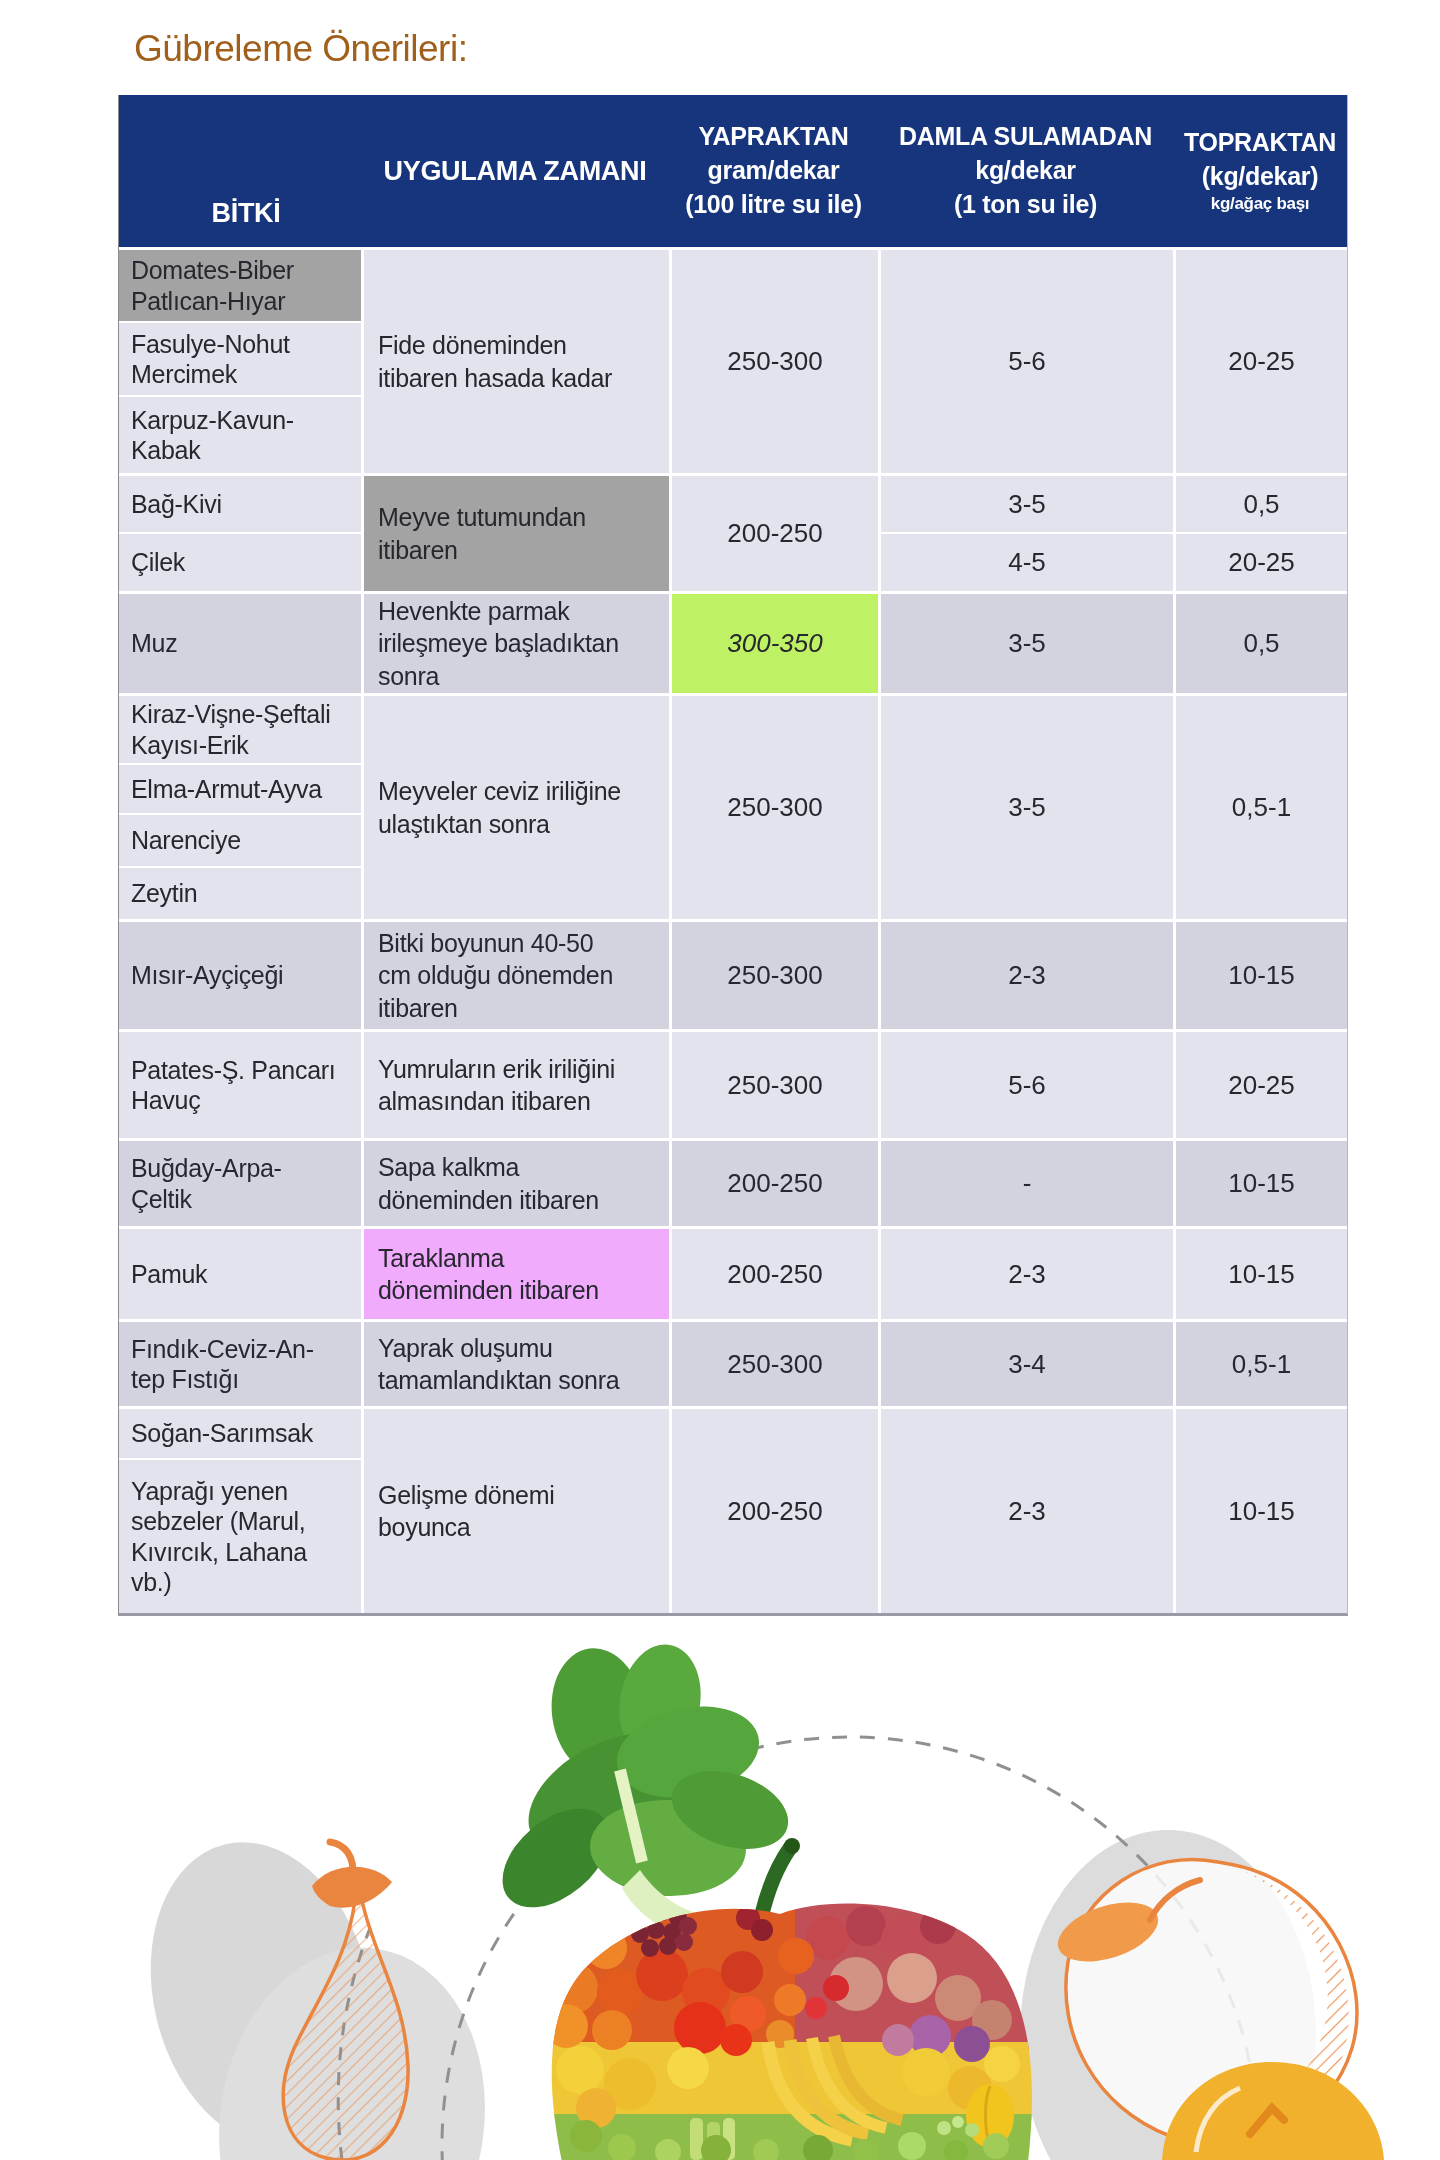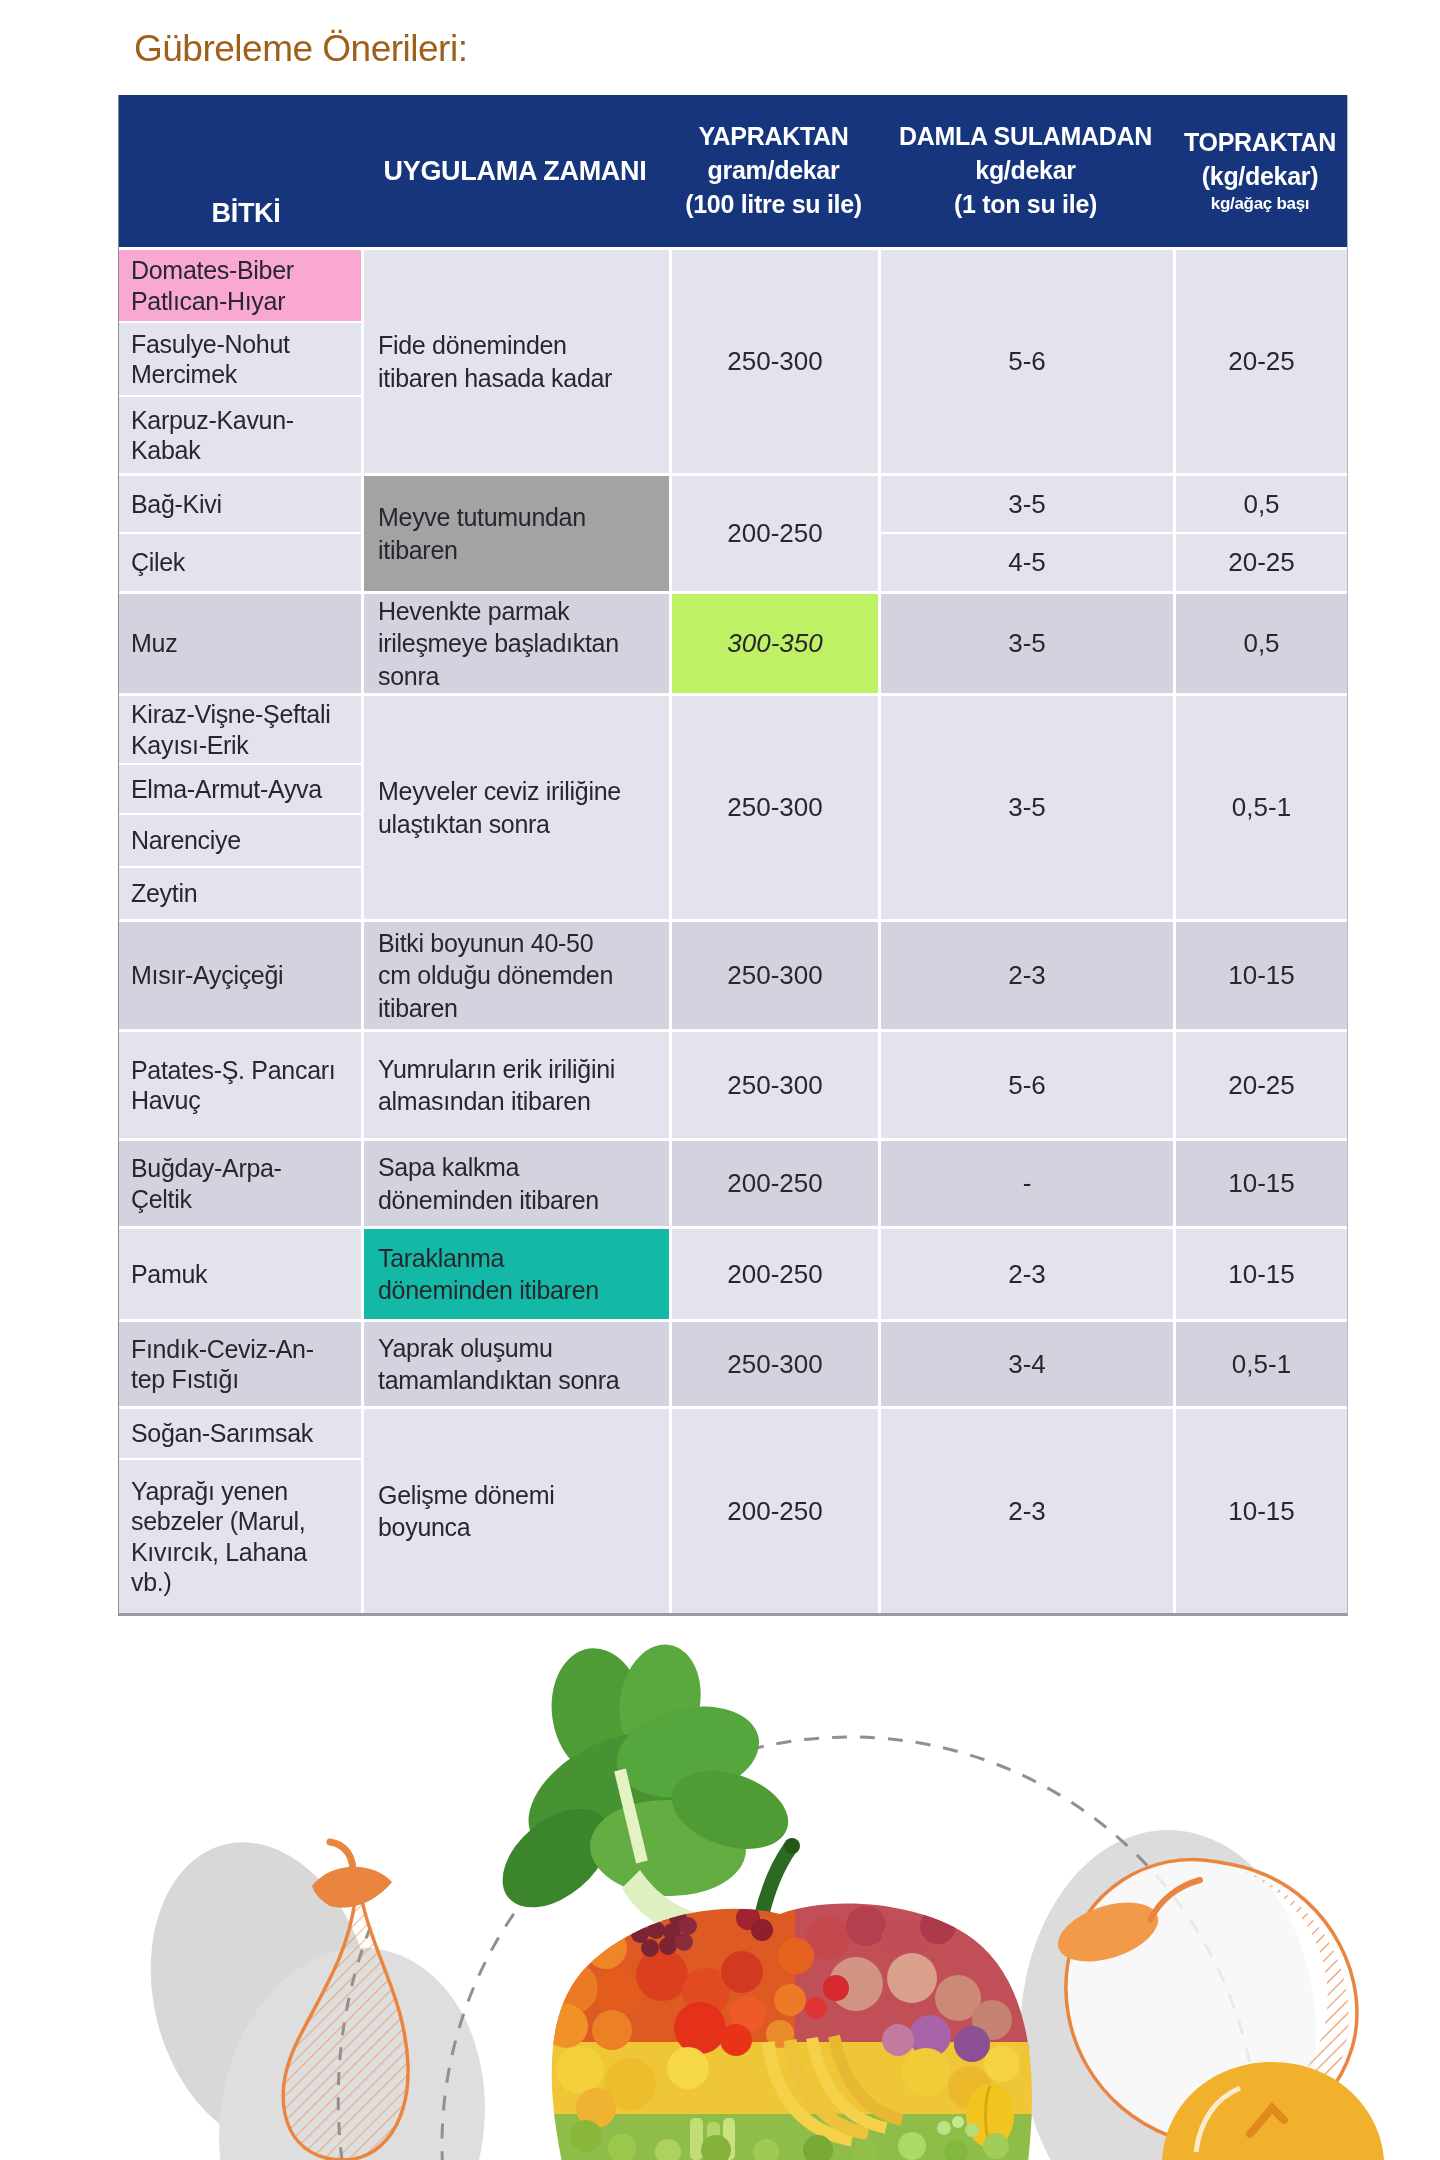--- a/index.html
+++ b/index.html
@@ -58,21 +58,21 @@
         </th>
         <th class="c4">
           <div class="hl">TOPRAKTAN</div>
           <div class="hl">(kg/dekar)</div>
           <div class="hl small">kg/ağaç başı</div>
         </th>
       </tr>
   </thead>
   <tbody>
       <tr style="height: 74px;">
-        <td class="plant gstart" style="background: #f9a8d4;">Domates-Biber
+        <td class="plant gstart" style="background: #a3a3a3;">Domates-Biber
 Patlıcan-Hıyar</td>
         <td class="timing csep gstart" rowspan="3" style="background: rgb(227, 227, 237);">Fide döneminden
 itibaren hasada kadar</td>
         <td class="num csep gstart" rowspan="3" style="background: rgb(227, 227, 237);">250-300</td>
         <td class="num csep gstart" rowspan="3" style="background: rgb(227, 227, 237);">5-6</td>
         <td class="num csep gstart" rowspan="3" style="background: rgb(227, 227, 237);">20-25</td>
       </tr>
       <tr style="height: 74px;">
         <td class="plant subsep" style="background: rgb(227, 227, 237);">Fasulye-Nohut
 Mercimek</td>
@@ -143,21 +143,21 @@
         <td class="plant gstart" style="background: rgb(211, 211, 224);">Buğday-Arpa-
 Çeltik</td>
         <td class="timing csep gstart" style="background: rgb(211, 211, 224);">Sapa kalkma
 döneminden itibaren</td>
         <td class="num csep gstart" style="background: rgb(211, 211, 224);">200-250</td>
         <td class="num csep gstart" style="background: rgb(211, 211, 224);">-</td>
         <td class="num csep gstart" style="background: rgb(211, 211, 224);">10-15</td>
       </tr>
       <tr style="height: 93px;">
         <td class="plant gstart" style="background: rgb(227, 227, 237);">Pamuk</td>
-        <td class="timing csep gstart" style="background: #14b8a6;">Taraklanma
+        <td class="timing csep gstart" style="background: #f0abfc;">Taraklanma
 döneminden itibaren</td>
         <td class="num csep gstart" style="background: rgb(227, 227, 237);">200-250</td>
         <td class="num csep gstart" style="background: rgb(227, 227, 237);">2-3</td>
         <td class="num csep gstart" style="background: rgb(227, 227, 237);">10-15</td>
       </tr>
       <tr style="height: 87px;">
         <td class="plant gstart" style="background: rgb(211, 211, 224);">Fındık-Ceviz-An-
 tep Fıstığı</td>
         <td class="timing csep gstart" style="background: rgb(211, 211, 224);">Yaprak oluşumu
 tamamlandıktan sonra</td>

